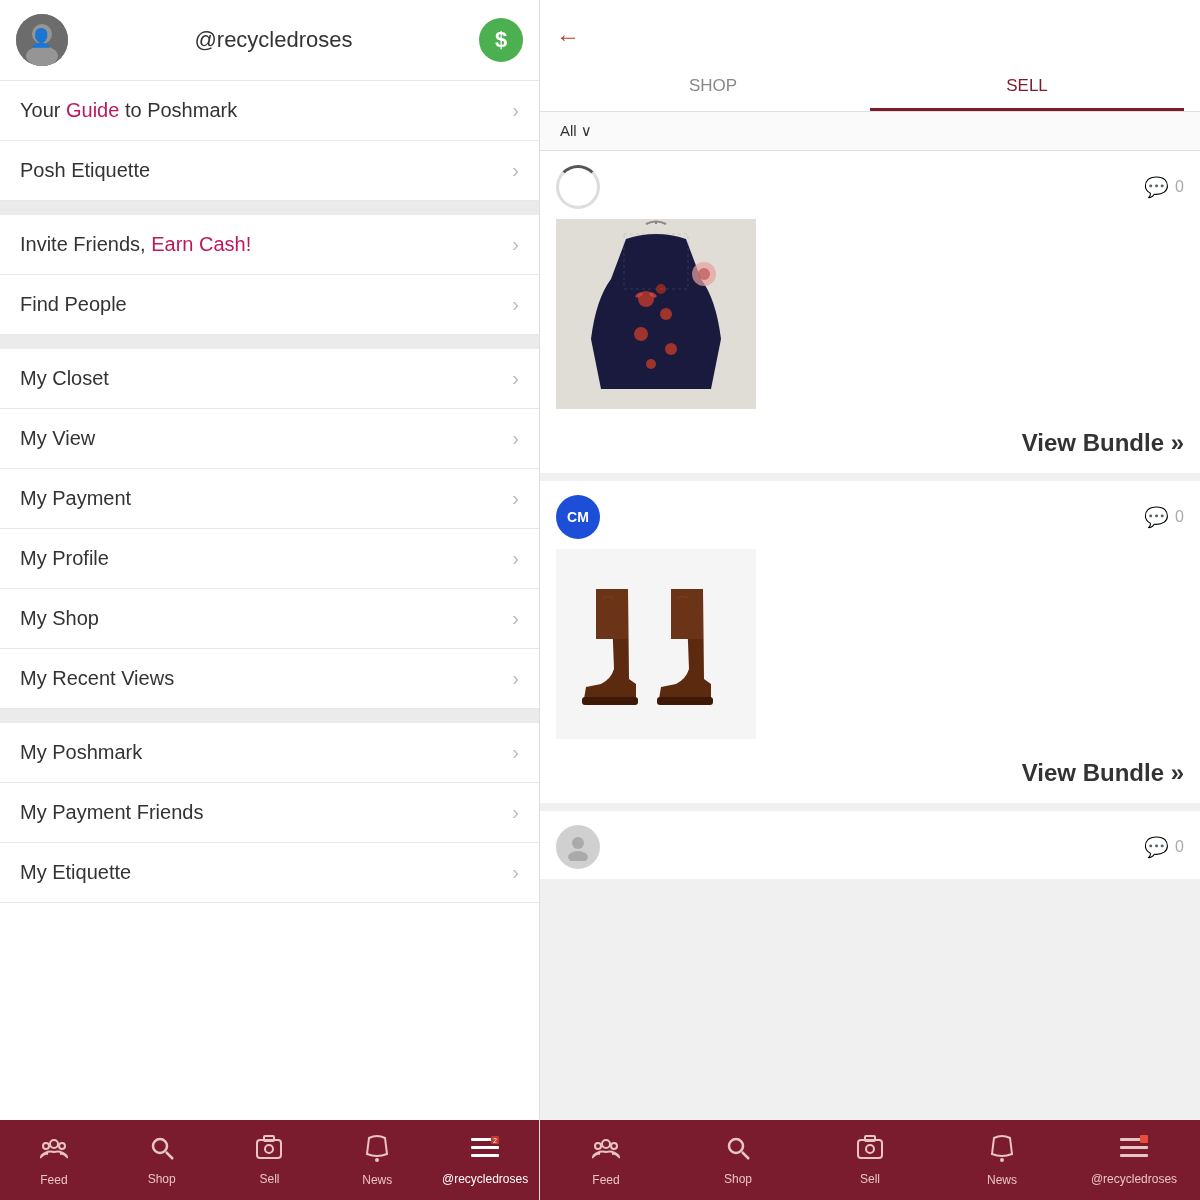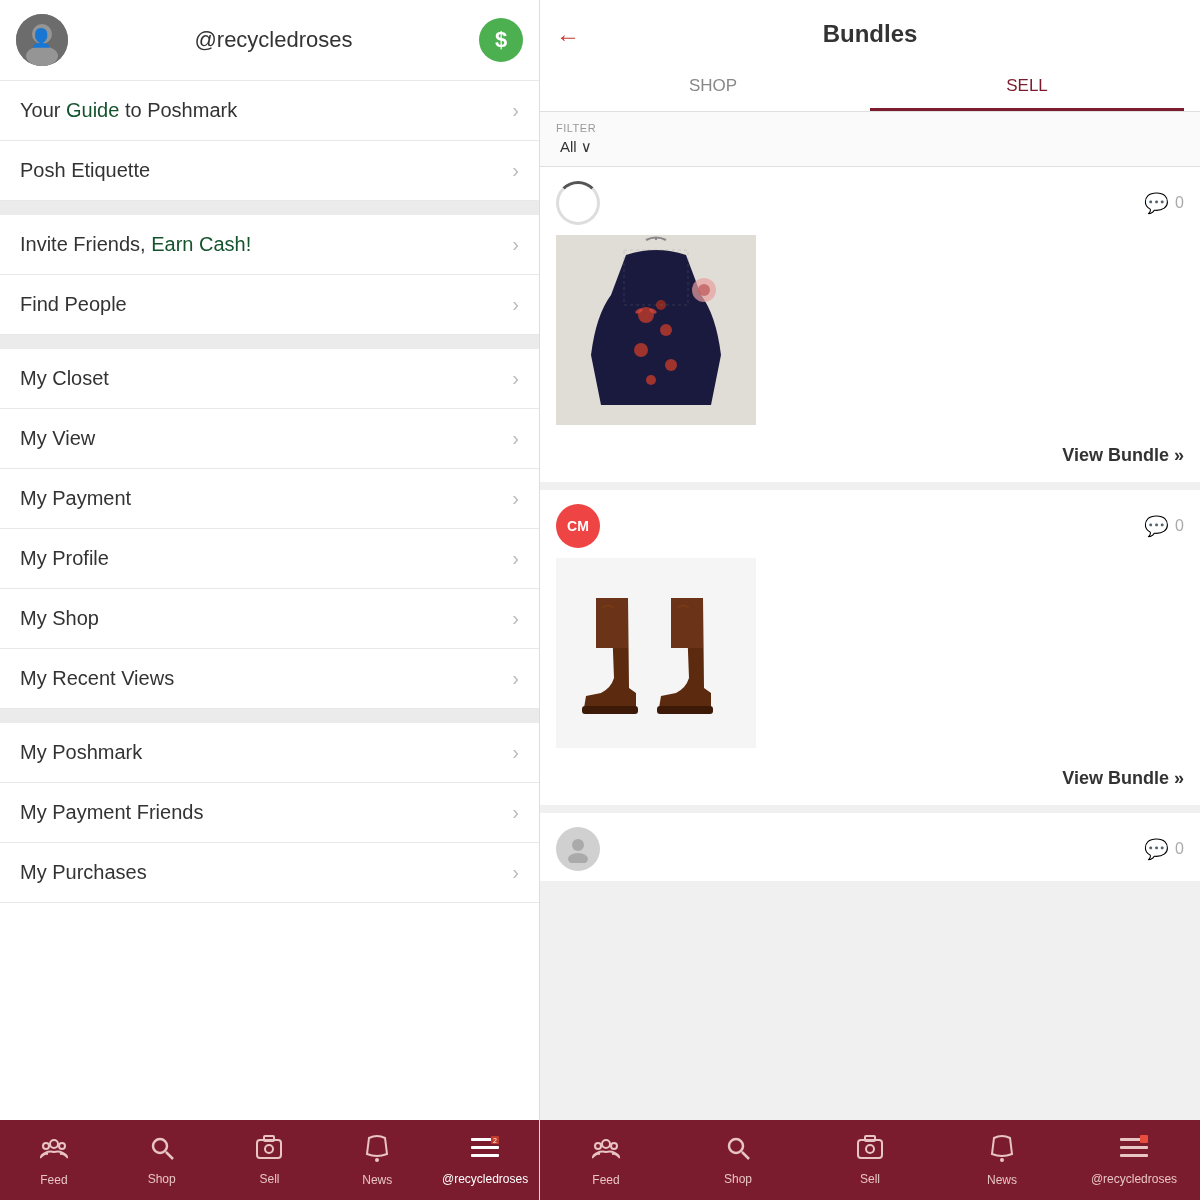--- a/index.html
+++ b/index.html
@@ -93,21 +93,21 @@
       cursor: pointer;
       background: #fff;
     }
 
     .menu-item-text {
       font-size: 20px;
       color: #333;
     }
 
     .menu-item-text .highlight {
-      color: #14532d;
+      color: #be185d;
     }
 
     .chevron {
       color: #bbb;
       font-size: 20px;
     }
 
     
     .bottom-nav {
       height: 80px;
@@ -258,21 +258,21 @@
       font-weight: bold;
     }
 
     .bundle-avatar.loading {
       background: transparent;
       border: 3px solid #e0e0e0;
       border-top-color: #333;
     }
 
     .bundle-avatar.cm {
-      background: #ef4444;
+      background: #1d4ed8;
       color: #fff;
     }
 
     .bundle-avatar.empty {
       background: #d0d0d0;
     }
 
     .comment-area {
       display: flex;
       align-items: center;
@@ -303,21 +303,21 @@
       object-fit: cover;
     }
 
     .view-bundle-row {
       display: flex;
       justify-content: flex-end;
       padding: 10px 16px 16px;
     }
 
     .view-bundle-link {
-      font-size: 18px;
+      font-size: 24px;
       font-weight: 600;
       color: #333;
       cursor: pointer;
     }
 
     .right-bottom-nav {
       height: 80px;
       background: #7b1c2e;
       display: flex;
       align-items: center;
@@ -398,21 +398,21 @@
 
     <div class="menu-item">
       <span class="menu-item-text">My Poshmark</span>
       <span class="chevron">›</span>
     </div>
     <div class="menu-item">
       <span class="menu-item-text">My Payment Friends</span>
       <span class="chevron">›</span>
     </div>
     <div class="menu-item">
-      <span class="menu-item-text">My Purchases</span>
+      <span class="menu-item-text">My Etiquette</span>
       <span class="chevron">›</span>
     </div>
   </div>
 
   <div class="bottom-nav">
     <div class="nav-item">
       <div class="nav-icon">
         <svg width="28" height="28" viewBox="0 0 28 28" fill="currentColor">
           <circle cx="14" cy="10" r="4" fill="none" stroke="currentColor" stroke-width="2"></circle>
           <circle cx="6" cy="12" r="3" fill="none" stroke="currentColor" stroke-width="2"></circle>
@@ -464,34 +464,32 @@
       </div>
       <span class="nav-label">@recycledroses</span>
     </div>
   </div>
 </div>
 
 <div class="right-panel">
   <div class="right-header">
     <div class="right-header-top">
       <button class="back-btn">←</button>
-      <span class="page-title">Bundles</span>
     </div>
     <div class="tabs">
       <div class="tab">
         <span>SHOP</span>
       </div>
       <div class="tab active">
         <span>SELL</span>
       </div>
     </div>
   </div>
 
   <div class="filter-bar">
-    <div class="filter-label">FILTER</div>
     <div class="filter-value">
       <span>All</span>
       <span> ∨</span>
     </div>
   </div>
 
   <div class="bundles-list">
 
     <div class="bundle-card">
       <div class="bundle-header">

